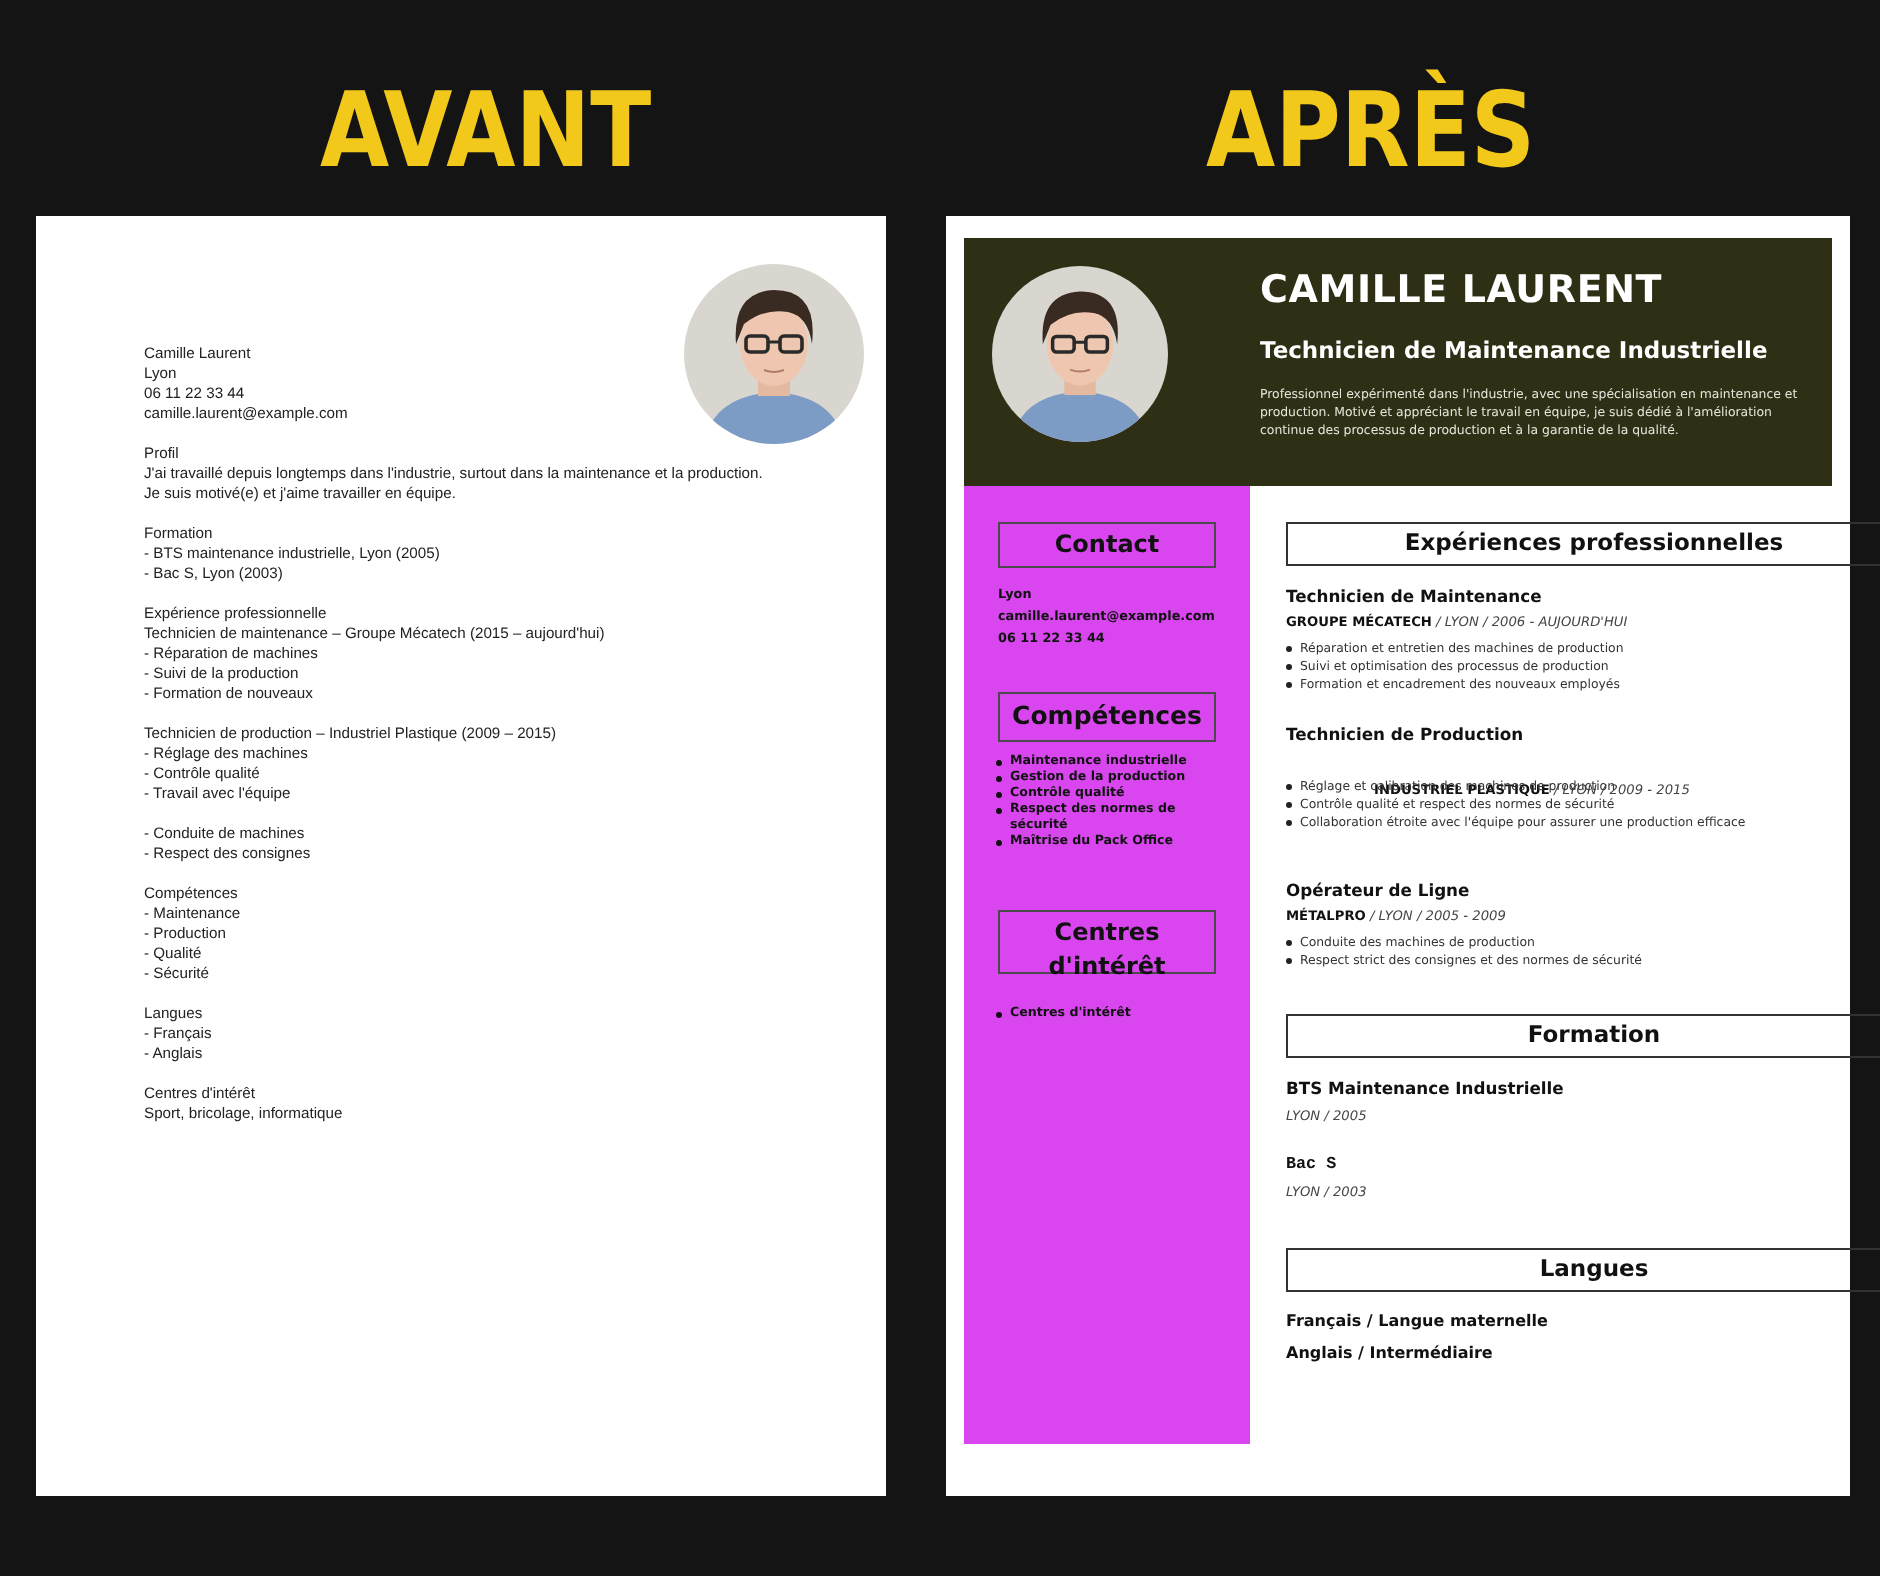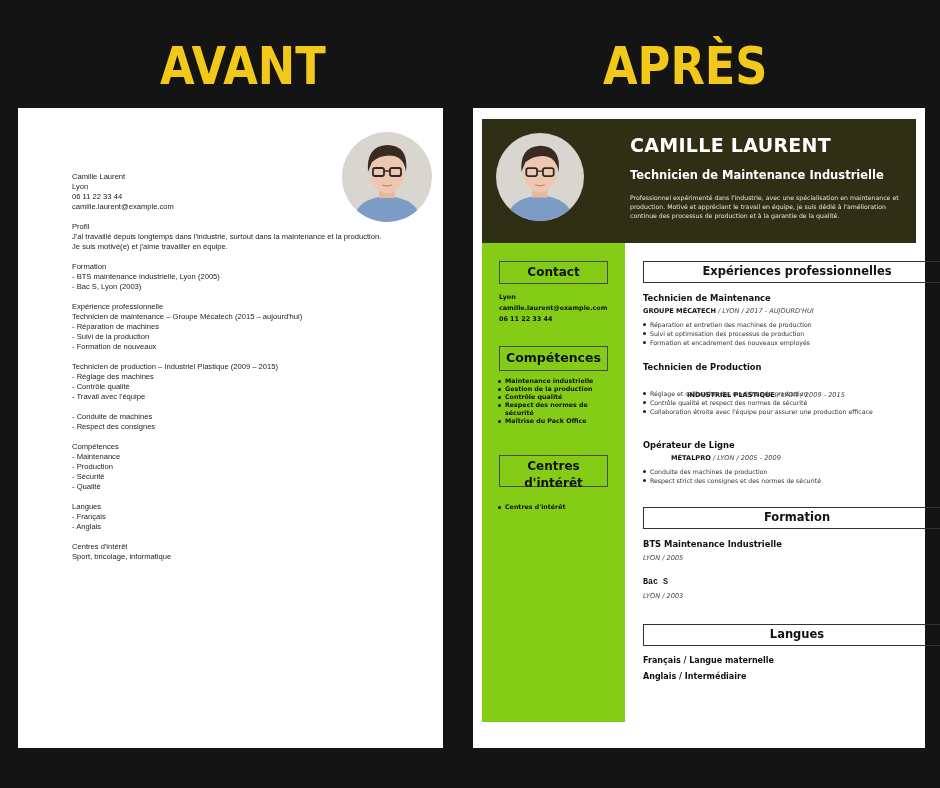--- a/index.html
+++ b/index.html
@@ -46,21 +46,21 @@
     position: absolute; left: 148px; top: 49px; color: #fff;
     font-family: "DejaVu Sans", sans-serif; font-weight: bold; font-size: 11.5px;
   }
   .cv-summary {
     position: absolute; left: 148px; top: 74px; width: 275px; color: #e6e6dc;
     font-family: "DejaVu Sans", sans-serif; font-size: 6.2px; line-height: 9px;
   }
 
   .sidebar {
     position: absolute; left: 9px; top: 135px; width: 143px; height: 479px;
-    background: #84cc16;
+    background: #d946ef;
   }
   .side-box {
     position: absolute; left: 17px; width: 109px; border: 1.5px solid #4a4a4a;
     text-align: center; font-family: "DejaVu Sans", sans-serif; font-weight: bold;
     color: #111; font-size: 12px;
   }
   .side-box.contact { top: 18px; height: 23px; line-height: 20px; }
   .side-box.skills { top: 103px; height: 25px; line-height: 22px; font-size: 12.5px; }
   .side-box.interests { top: 212px; height: 32px; line-height: 17px; padding-top: 2px; }
   .contact-lines {
@@ -164,22 +164,22 @@
       <div>- Travail avec l'équipe</div>
     </div>
     <div class="blk">
       <div>- Conduite de machines</div>
       <div>- Respect des consignes</div>
     </div>
     <div class="blk">
       <div>Compétences</div>
       <div>- Maintenance</div>
       <div>- Production</div>
+      <div>- Qualité</div>
       <div>- Sécurité</div>
-      <div>- Qualité</div>
     </div>
     <div class="blk">
       <div>Langues</div>
       <div>- Français</div>
       <div>- Anglais</div>
     </div>
     <div class="blk">
       <div>Centres d'intérêt</div>
       <div>Sport, bricolage, informatique</div>
     </div>
@@ -235,40 +235,40 @@
     <ul class="side-list interests-list">
       <li>Centres d'intérêt</li>
     </ul>
   </div>
 
   <div class="main">
     <div class="sec-box" style="top:18px;">Expériences professionnelles</div>
 
     <div class="job-title" style="top:50px;">Technicien de Maintenance</div>
     <div class="job-meta" style="top:64px;">
-      <span class="co">GROUPE MÉCATECH</span><span class="it"> / LYON / 2017 - AUJOURD'HUI</span>
+      <span class="co">GROUPE MÉCATECH</span><span class="it"> / LYON / 2006 - AUJOURD'HUI</span>
     </div>
     <ul class="bullets" style="top:77px;">
       <li>Réparation et entretien des machines de production</li>
       <li>Suivi et optimisation des processus de production</li>
       <li>Formation et encadrement des nouveaux employés</li>
     </ul>
 
     <div class="job-title" style="top:119px;">Technicien de Production</div>
     <div class="job-meta" style="top:148px;padding-left:44px;">
       <span class="co">INDUSTRIEL PLASTIQUE</span><span class="it"> / LYON / 2009 - 2015</span>
     </div>
     <ul class="bullets" style="top:146px; width:240px;">
       <li>Réglage et calibration des machines de production</li>
       <li>Contrôle qualité et respect des normes de sécurité</li>
       <li>Collaboration étroite avec l'équipe pour assurer une production efficace</li>
     </ul>
 
     <div class="job-title" style="top:197px;">Opérateur de Ligne</div>
-    <div class="job-meta" style="top:211px;margin-left:28px;">
+    <div class="job-meta" style="top:211px;">
       <span class="co">MÉTALPRO</span><span class="it"> / LYON / 2005 - 2009</span>
     </div>
     <ul class="bullets" style="top:224px;">
       <li>Conduite des machines de production</li>
       <li>Respect strict des consignes et des normes de sécurité</li>
     </ul>
 
     <div class="sec-box" style="top:264px;">Formation</div>
     <div class="edu-title" style="top:296px;">BTS Maintenance Industrielle</div>
     <div class="edu-meta" style="top:311px;">LYON / 2005</div>

